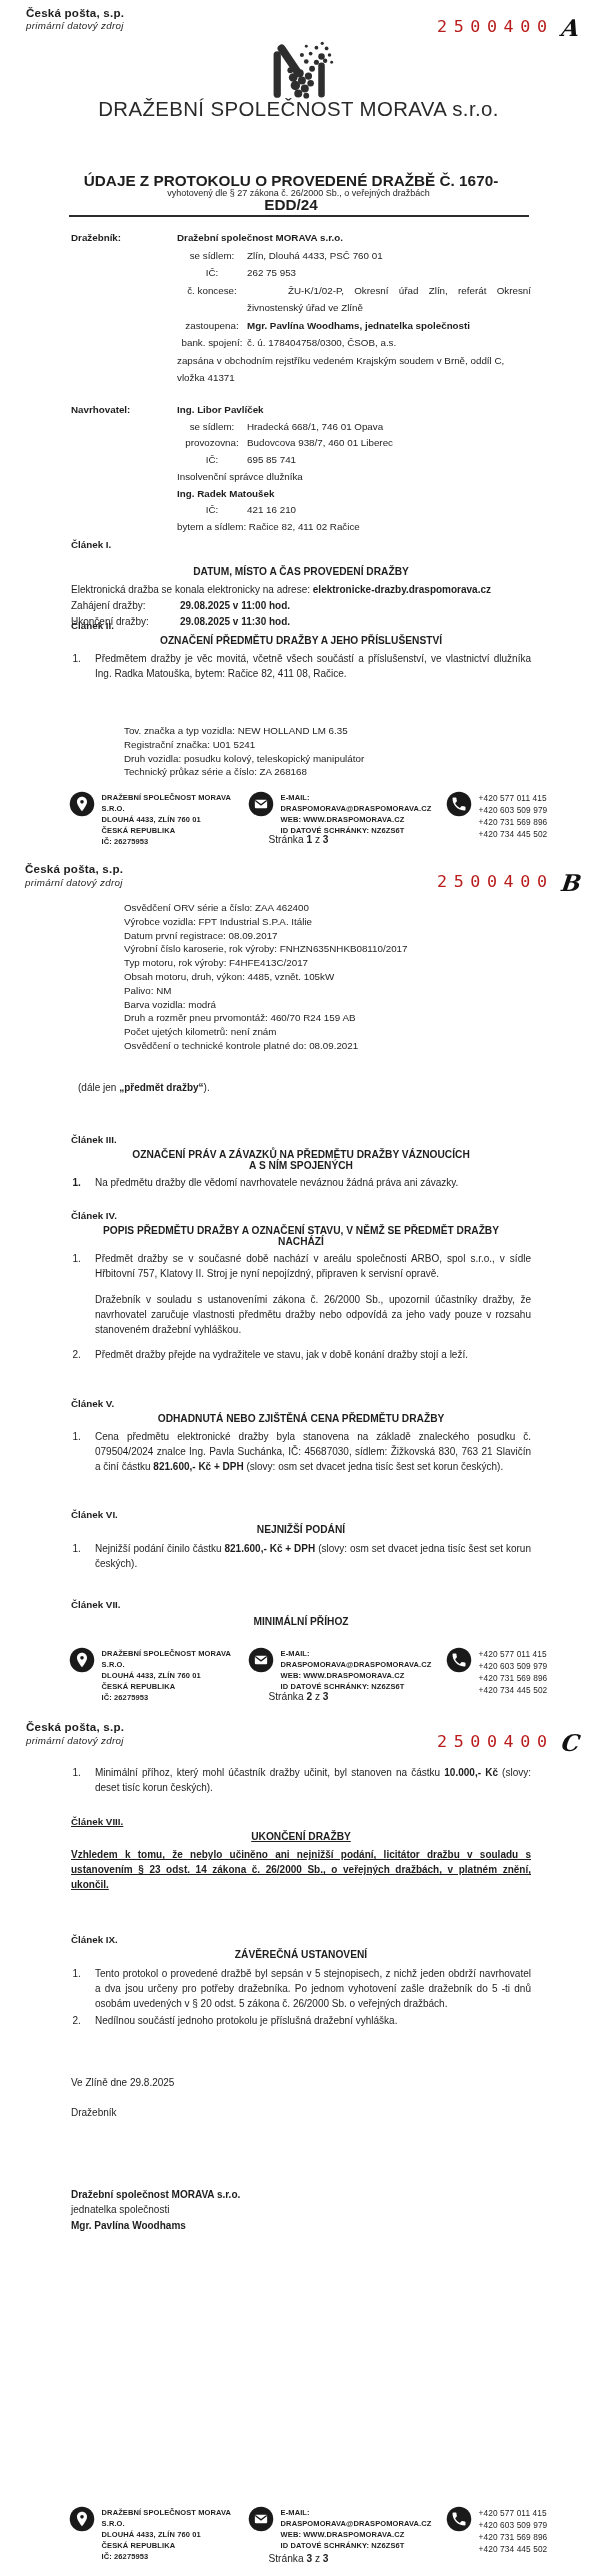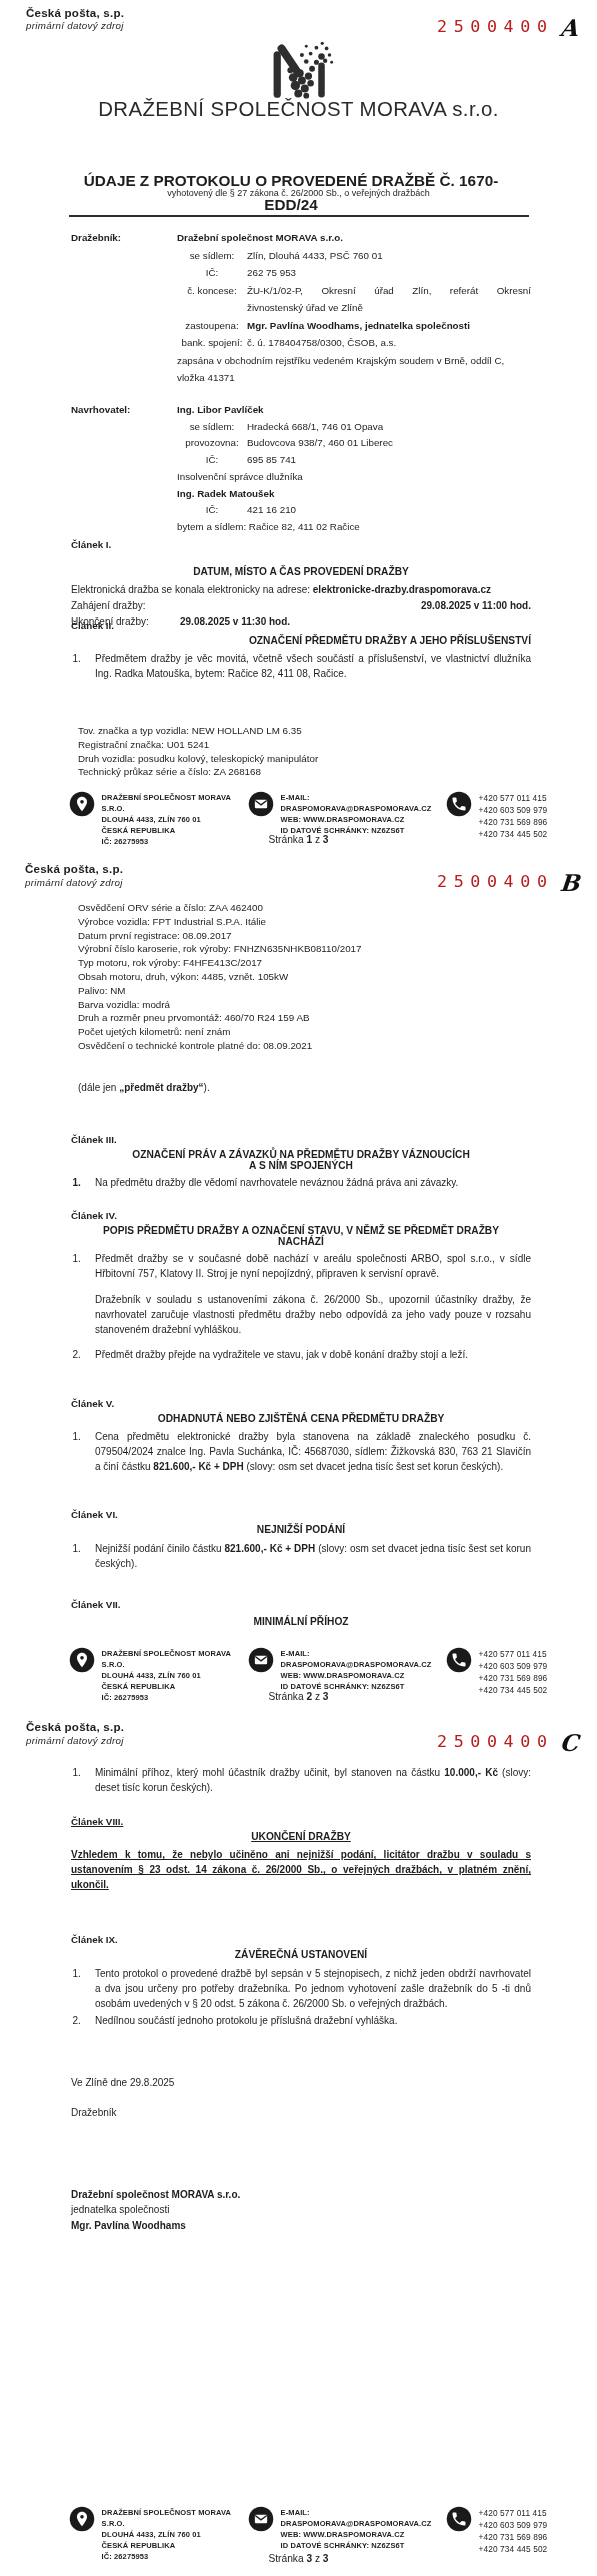--- a/index.html
+++ b/index.html
@@ -21,28 +21,28 @@
   .company{font-size:20.4px;letter-spacing:0.4px;color:#2a2a2a;}
   .doctitle{font-size:15.3px;font-weight:700;line-height:24px;}
   .subtitle{font-size:9px;}
   .rule{height:1.5px;background:#2c2c2c;}
   
   .kv{display:flex;font-size:9.8px;}
   .l1{width:106px;flex:none;font-weight:700;}
   .l2{width:70px;flex:none;text-align:center;}
   .kvwrap{line-height:17.5px;}
   .kvwrap2{line-height:16.7px;}
-  .jkonc{display:block;flex:1;text-align:justify;text-align-last:justify;}
+  .jkonc{display:block;flex:1;text-align:justify;text-align-last:justify;margin-left:41px;}
   
   .art-num{font-weight:700;font-size:9.8px;}
   .art-head{font-weight:700;font-size:10.2px;text-align:center;}
   .para{font-size:10px;line-height:15px;}
   .item{position:relative;padding-left:24px;font-size:10px;line-height:15px;}
   .item .n{position:absolute;left:1.5px;top:0;}
-  .vlines{font-size:9.8px;line-height:13.8px;}
+  .vlines{font-size:9.8px;line-height:13.8px;margin-left:46px;}
   
   .fgrp{position:absolute;display:flex;align-items:flex-start;}
   .ficon{width:26px;height:26px;flex:none;margin-right:6.6px;}
   .ftxt{font-size:7.5px;font-weight:700;line-height:11px;letter-spacing:0.1px;padding-top:0.7px;}
   .fphones{font-weight:400;font-size:8.3px;line-height:12px;letter-spacing:0.1px;}
   .pglbl{position:absolute;left:0;width:597px;text-align:center;font-size:10.2px;}
 </style>
 </head>
 <body>
 
@@ -181,34 +181,34 @@
         <span class="l1"></span>
         <span>bytem a sídlem: Račice 82, 411 02 Račice</span>
       </div>
   </div>
 
   <div class="abs" style="left:71px;top:539px;width:460px;">
     <div class="art-num">Článek I.</div>
     <div class="art-head" style="margin-top:16px;">DATUM, MÍSTO A ČAS PROVEDENÍ DRAŽBY</div>
     <div style="margin-top:5.1px;font-size:10px;line-height:16px;">
       <span>Elektronická dražba se konala elektronicky na adrese: </span><span class="b">elektronicke-drazby.draspomorava.cz</span>
-      <div class="kv" style="font-size:10px;justify-content:space-between;">
+      <div class="kv" style="font-size:10px;">
           <span style="width:109px;flex:none;">Zahájení dražby:</span>
           <span class="b">29.08.2025 v 11:00 hod.</span>
         </div>
       <div class="kv" style="font-size:10px;">
           <span style="width:109px;flex:none;">Ukončení dražby:</span>
           <span class="b">29.08.2025 v 11:30 hod.</span>
         </div>
     </div>
   </div>
 
   <div class="abs" style="left:71px;top:620px;width:460px;">
     <div class="art-num">Článek II.</div>
-    <div class="art-head" style="margin-top:4.4px;text-align:right;">OZNAČENÍ PŘEDMĚTU DRAŽBY A JEHO PŘÍSLUŠENSTVÍ</div>
+    <div class="art-head" style="margin-top:4.4px;">OZNAČENÍ PŘEDMĚTU DRAŽBY A JEHO PŘÍSLUŠENSTVÍ</div>
     <div class="item jst" style="margin-top:5.8px;line-height:14.6px;">
       <span class="n">1.</span>
       <span>Předmětem dražby je věc movitá, včetně všech součástí a příslušenství, ve vlastnictví dlužníka Ing. Radka Matouška, bytem: Račice 82, 411 08, Račice.</span>
     </div>
   </div>
 
   <div class="abs vlines" style="left:78px;top:724px;width:451px;">
     <div>Tov. značka a typ vozidla: NEW HOLLAND LM 6.35</div>
     <div>Registrační značka: U01 5241</div>
     <div>Druh vozidla: posudku kolový, teleskopický manipulátor</div>

